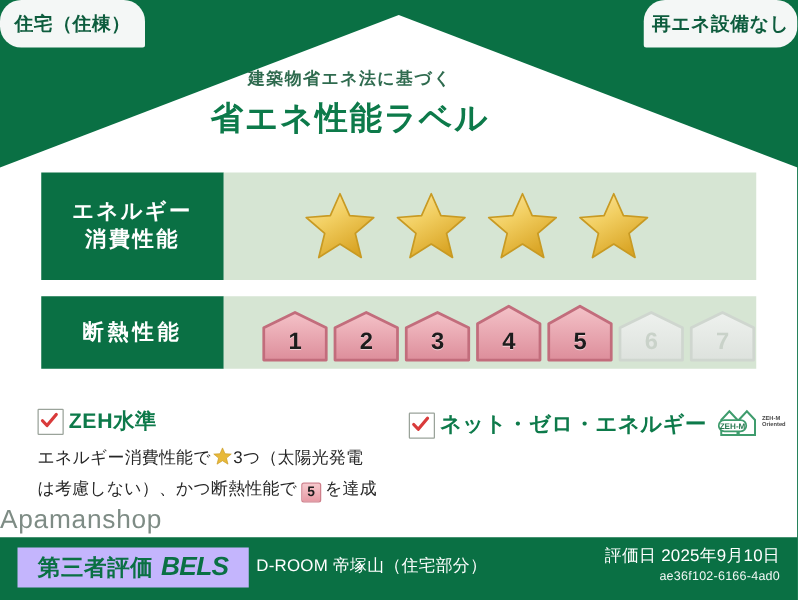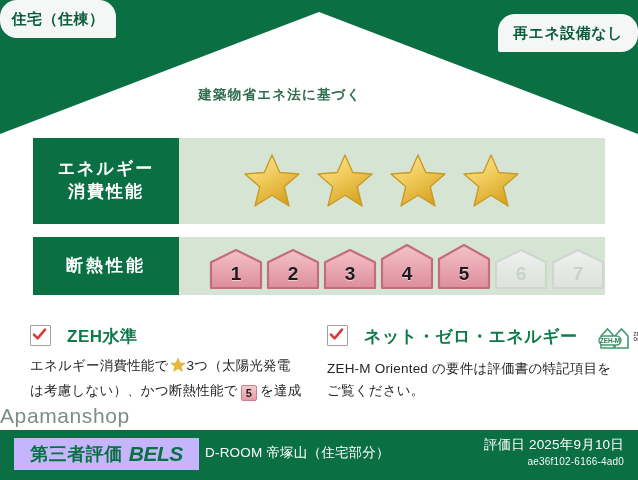--- a/index.html
+++ b/index.html
@@ -14,24 +14,24 @@
   .green-bg{position:absolute;inset:0;background:#0a7044;}
   .house-white{position:absolute;left:0;top:0;width:638px;height:480px;}
 
   
   .tag{
     position:absolute;background:#f4f7f6;color:#0d5c3d;
     font-weight:bold;font-size:15px;letter-spacing:.5px;
     display:flex;align-items:center;justify-content:center;border-radius:17px;
   }
   .tag-left{left:0;top:0;width:116px;height:38px;border-bottom-right-radius:2px;}
-  .tag-right{right:0;top:14px;width:140px;height:38px;border-bottom-left-radius:2px;}
-
-  
-  .title-wrap{position:absolute;left:0;top:54px;width:560px;text-align:center;margin-top:32px;}
+  .tag-right{right:0;top:0;width:123px;height:38px;border-bottom-left-radius:2px;}
+
+  
+  .title-wrap{position:absolute;left:0;top:54px;width:560px;text-align:center;}
   .subtitle{font-size:13.5px;font-weight:bold;color:#2f6b4f;letter-spacing:1.2px;}
   .maintitle{font-size:26px;font-weight:bold;color:#0d7a4a;letter-spacing:1.5px;margin-top:5px;}
 
   
   .row{position:absolute;display:flex;align-items:stretch;}
   .row-energy{left:33px;top:138px;width:572px;height:86px;}
   .row-insul{left:33px;top:237px;width:572px;height:58px;}
   .row-label{
     width:146px;background:#0a7044;color:#ffffff;
     display:flex;flex-direction:column;align-items:center;justify-content:center;
@@ -54,21 +54,21 @@
     position:absolute;left:0;right:0;bottom:5px;text-align:center;
     font-size:19px;font-weight:bold;color:#1c1c1c;
     text-shadow:0 1px 0 rgba(255,255,255,.55);
   }
   .hs.off .num{color:#c9d2c9;text-shadow:none;}
 
   
   .info{position:absolute;width:290px;}
   .info-left{left:30px;top:325px;}
   .info-right{left:327px;top:325px;}
-  .info-head{display:flex;align-items:flex-start;gap:16px;}
+  .info-head{display:flex;align-items:flex-end;gap:4px;}
   .chk{
     width:19px;height:19px;flex:0 0 19px;border:1.6px solid #9aa39a;background:#fff;
     position:relative;border-radius:1px;
   }
   .chk svg{position:absolute;left:1px;top:1px;}
   .info-title{font-size:17px;font-weight:bold;color:#0d7a4a;letter-spacing:.5px;white-space:nowrap;}
   .zeh-logo{margin-left:4px;display:flex;align-items:center;gap:2px;}
   .info-text{
     margin-top:7px;font-size:13.5px;color:#262626;line-height:1.62;letter-spacing:.2px;
   }
@@ -113,20 +113,21 @@
 
   <div class="tag tag-left">
     <span>住宅（住棟）</span>
   </div>
   <div class="tag tag-right">
     <span>再エネ設備なし</span>
   </div>
 
   <div class="title-wrap">
     <div class="subtitle">建築物省エネ法に基づく</div>
+    <div class="maintitle">省エネ性能ラベル</div>
   </div>
 
   <div class="row row-energy">
     <div class="row-label">
       <span>エネルギー</span>
       <span>消費性能</span>
     </div>
     <div class="row-body">
       <div class="stars" id="stars-container">
           <span class="star"><svg viewBox="0 0 24 24" width="62" height="60">
@@ -297,21 +298,20 @@
           <path d="M17 11 L23.5 4 L30 11 L30 23 L17 23 Z" fill="none" stroke="#3f9c6d" stroke-width="1.6"></path>
           <rect x="1" y="11" width="22" height="9" rx="4.5" fill="#ffffff" stroke="#3f9c6d" stroke-width="1.4"></rect>
           <text x="12" y="18" font-size="6.5" font-weight="bold" fill="#2a7a52" text-anchor="middle" font-family="Liberation Sans, sans-serif">ZEH-M</text>
         </svg>
         <span style="display:flex;flex-direction:column;line-height:1.05;">
           <span style="font-size:4.6px;font-weight:bold;color:#4a4a4a;">ZEH-M</span>
           <span style="font-size:4.6px;font-weight:bold;color:#4a4a4a;">Oriented</span>
         </span>
       </span>
     </div>
-    <div class="info-text">ZEH-M Oriented の要件は評価書の特記項目をご覧ください。</div>
   </div>
 
   <div class="watermark">Apamanshop</div>
 
   <div class="footer">
     <div class="bels-box">
       <span class="bels-jp">第三者評価</span>
       <span class="bels-en">BELS</span>
     </div>
     <div class="proj">D-ROOM 帝塚山（住宅部分）</div>

